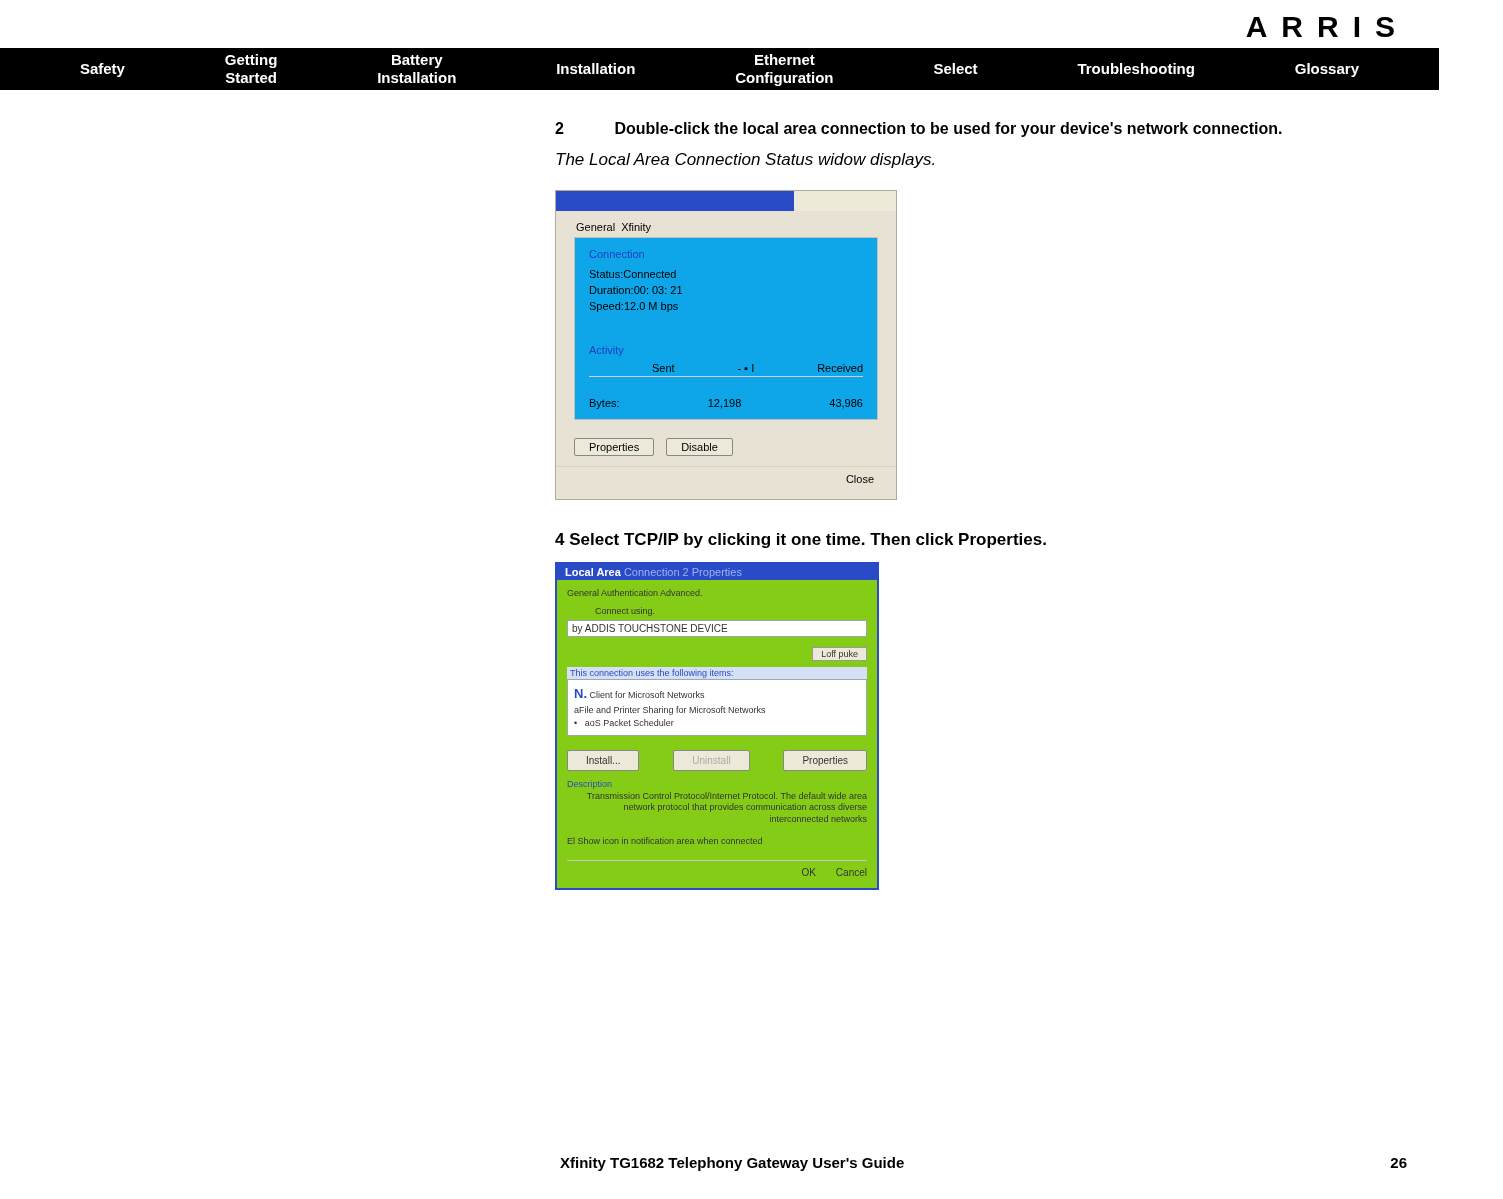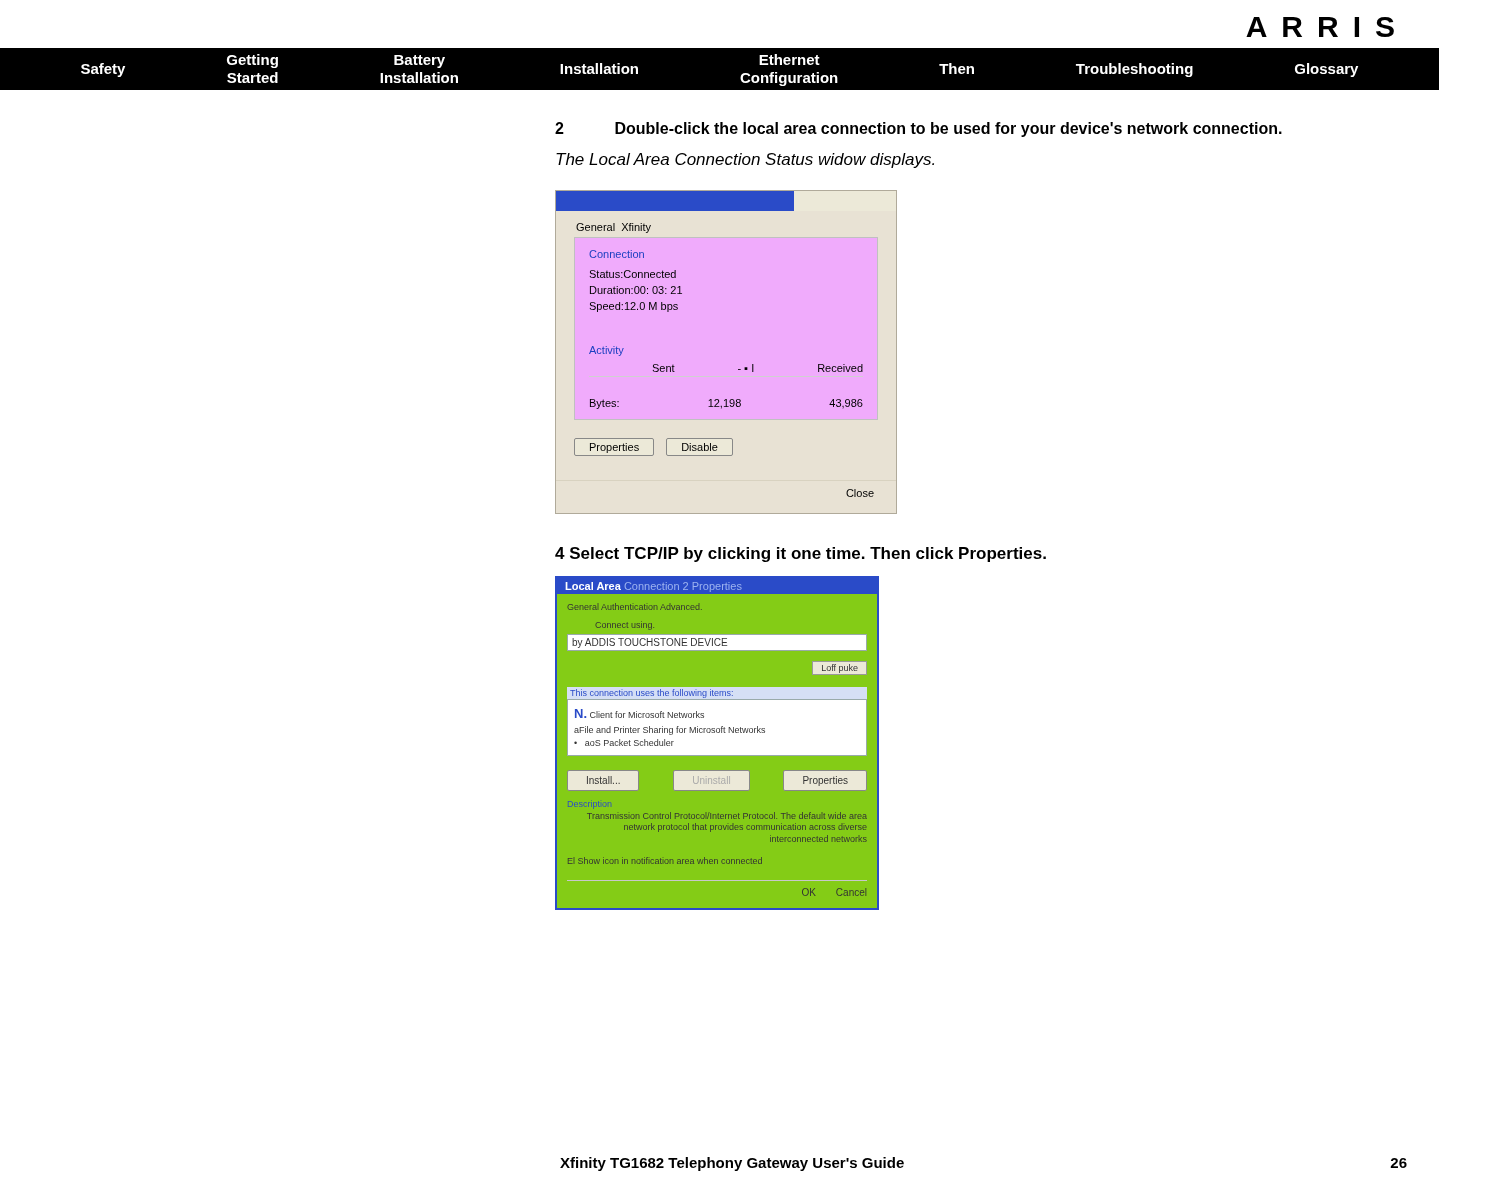--- a/index.html
+++ b/index.html
@@ -79,21 +79,21 @@
     position: relative;
   }
   .dialog1-tabs {
     padding: 10px 20px 4px 20px;
     font-size: 11px;
     display: flex;
     gap: 6px;
   }
   .dialog1-inner {
     margin: 0 18px 18px 18px;
-    background: #f0abfc;
+    background: #0ea5e9;
     border: 1px solid #c0c0c0;
     padding: 10px 14px;
   }
   .group-label {
     color: #1a3fc0;
     font-size: 11px;
     margin-bottom: 6px;
   }
   .kv-row {
     display: flex;
@@ -127,21 +127,21 @@
     padding: 2px 14px;
     border: 1px solid #888;
     background: #ece9d8;
     border-radius: 2px;
   }
   .close-row {
     text-align: right;
     padding: 6px 22px 14px 0;
     font-size: 11px;
     border-top: 1px solid #d8d2c0;
-    margin-top: 24px;
+    margin-top: 10px;
   }
   .step-title {
     font-size: 17px;
     font-weight: bold;
     margin: 14px 0 12px 0;
   }
   .dialog2 {
     width: 320px;
     border: 2px solid #2a4bc8;
     background: #84cc16;
@@ -165,21 +165,21 @@
     padding: 2px 4px;
     margin: 4px 0 10px 0;
     font-size: 10px;
   }
   .cfg-btn {
     float: right;
     font-size: 9px;
     border: 1px solid #999;
     background: #ece9d8;
     padding: 1px 8px;
-    margin-bottom: 12px;
+    margin-bottom: 6px;
     text-align: right;
   }
   .items-hdr {
     clear: both;
     font-size: 9px;
     color: #2a4bc8;
     background: #d5dff5;
     padding: 1px 3px;
     margin-bottom: 0;
   }
@@ -248,21 +248,21 @@
 
   <div class="navbar">
     <div class="nav-item">Safety</div>
     <div class="nav-item">Getting
 Started</div>
     <div class="nav-item">Battery
 Installation</div>
     <div class="nav-item">Installation</div>
     <div class="nav-item">Ethernet
 Configuration</div>
-    <div class="nav-item">Then</div>
+    <div class="nav-item">Select</div>
     <div class="nav-item">Troubleshooting</div>
     <div class="nav-item">Glossary</div>
   </div>
 
   <div class="content">
     <div class="step">
       <span class="num">2</span>
       <span>Double-click the local area connection to be used for your device's network connection.</span>
     </div>
     <div class="italic-note">The Local Area Connection Status widow displays.</div>

